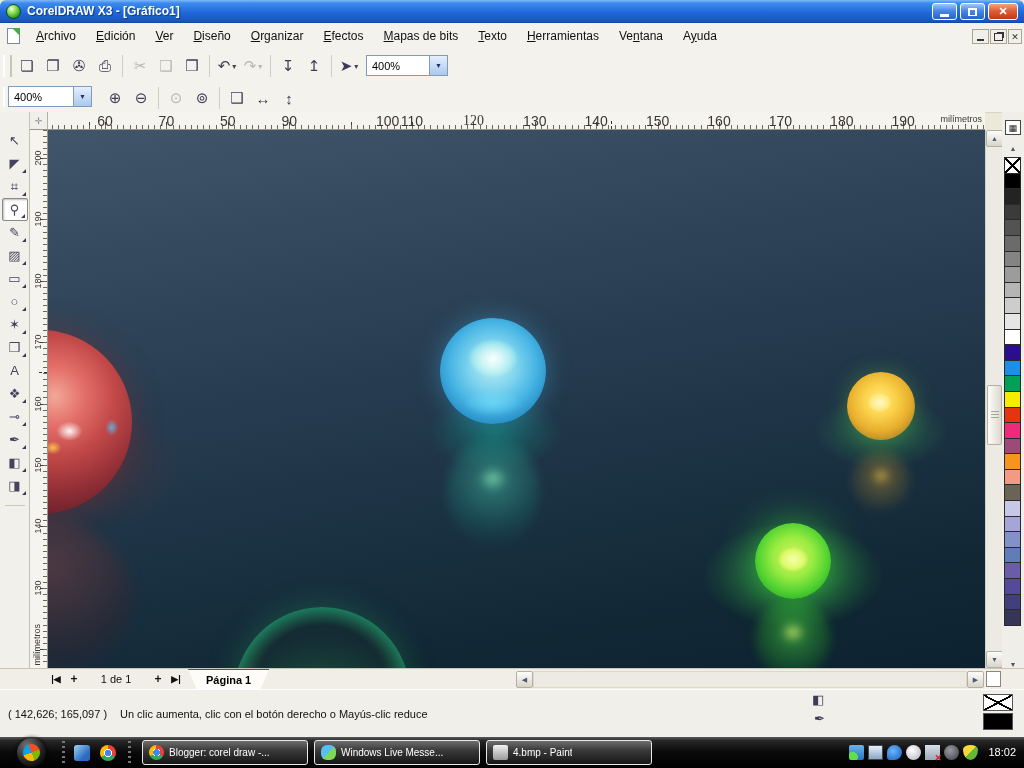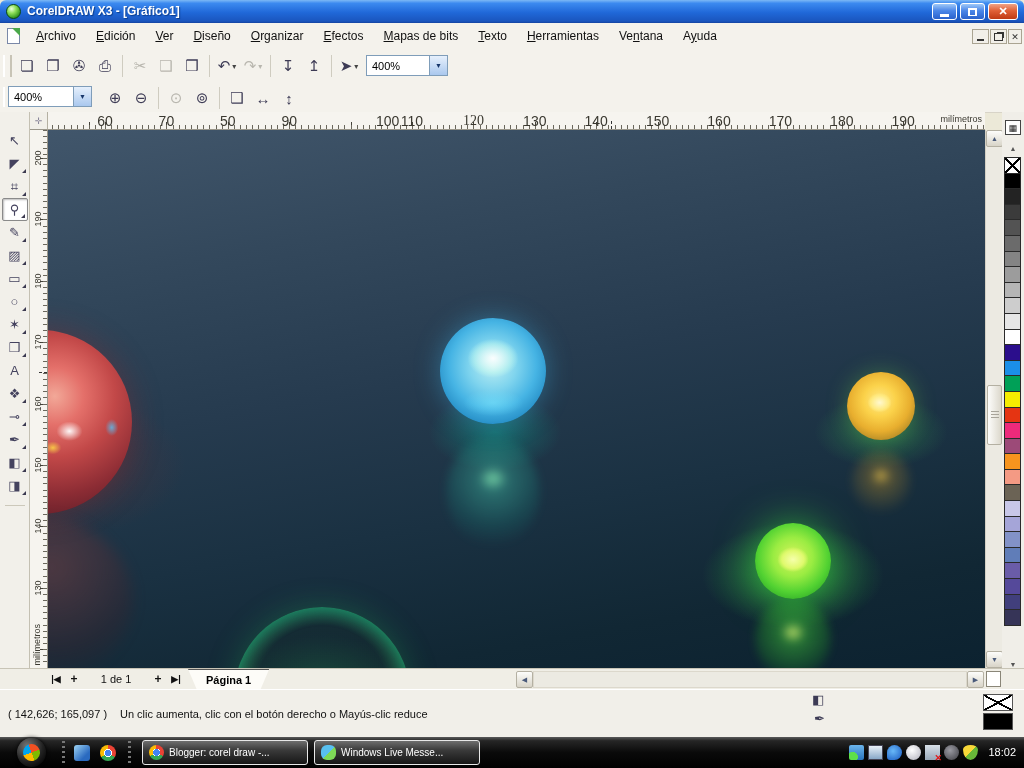--- a/index.html
+++ b/index.html
@@ -532,20 +532,24 @@
   <div id="ql-grip2" class="ql-grip"></div>
   <div id="taskbtns">
       <div class="taskbtn">
         <span class="ti ti-chrome"></span>
         <span class="tlabel">Blogger: corel draw -...</span>
       </div>
       <div class="taskbtn">
         <span class="ti ti-messenger"></span>
         <span class="tlabel">Windows Live Messe...</span>
       </div>
+      <div class="taskbtn">
+        <span class="ti ti-paint"></span>
+        <span class="tlabel">4.bmp - Paint</span>
+      </div>
     </div>
   <div id="tray">
       <span class="tray-ic messenger-status-icon"></span>
       <span class="tray-ic network-activity-icon"></span>
       <span class="tray-ic weather-icon"></span>
       <span class="tray-ic messenger-icon"></span>
       <span class="tray-ic network-error-icon"></span>
       <span class="tray-ic volume-icon"></span>
       <span class="tray-ic security-center-icon"></span>
     </div>

